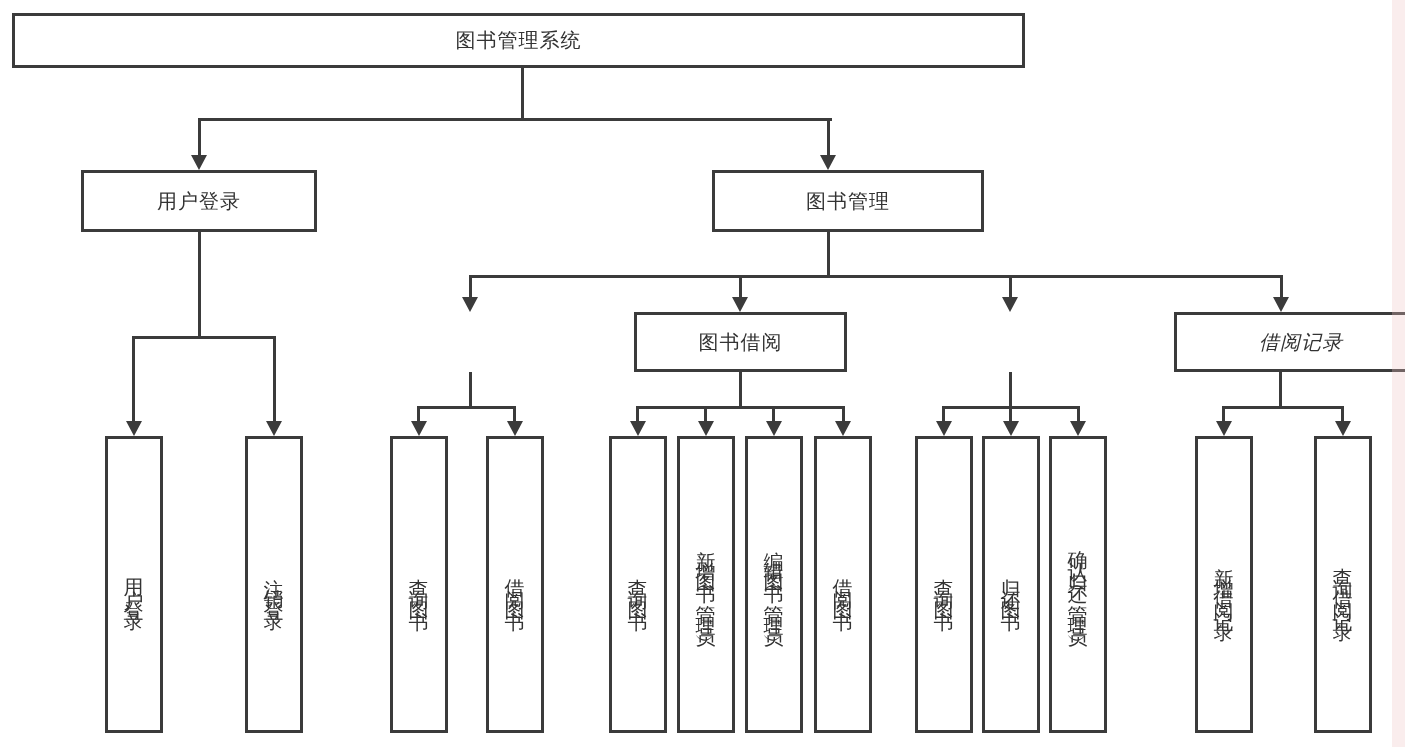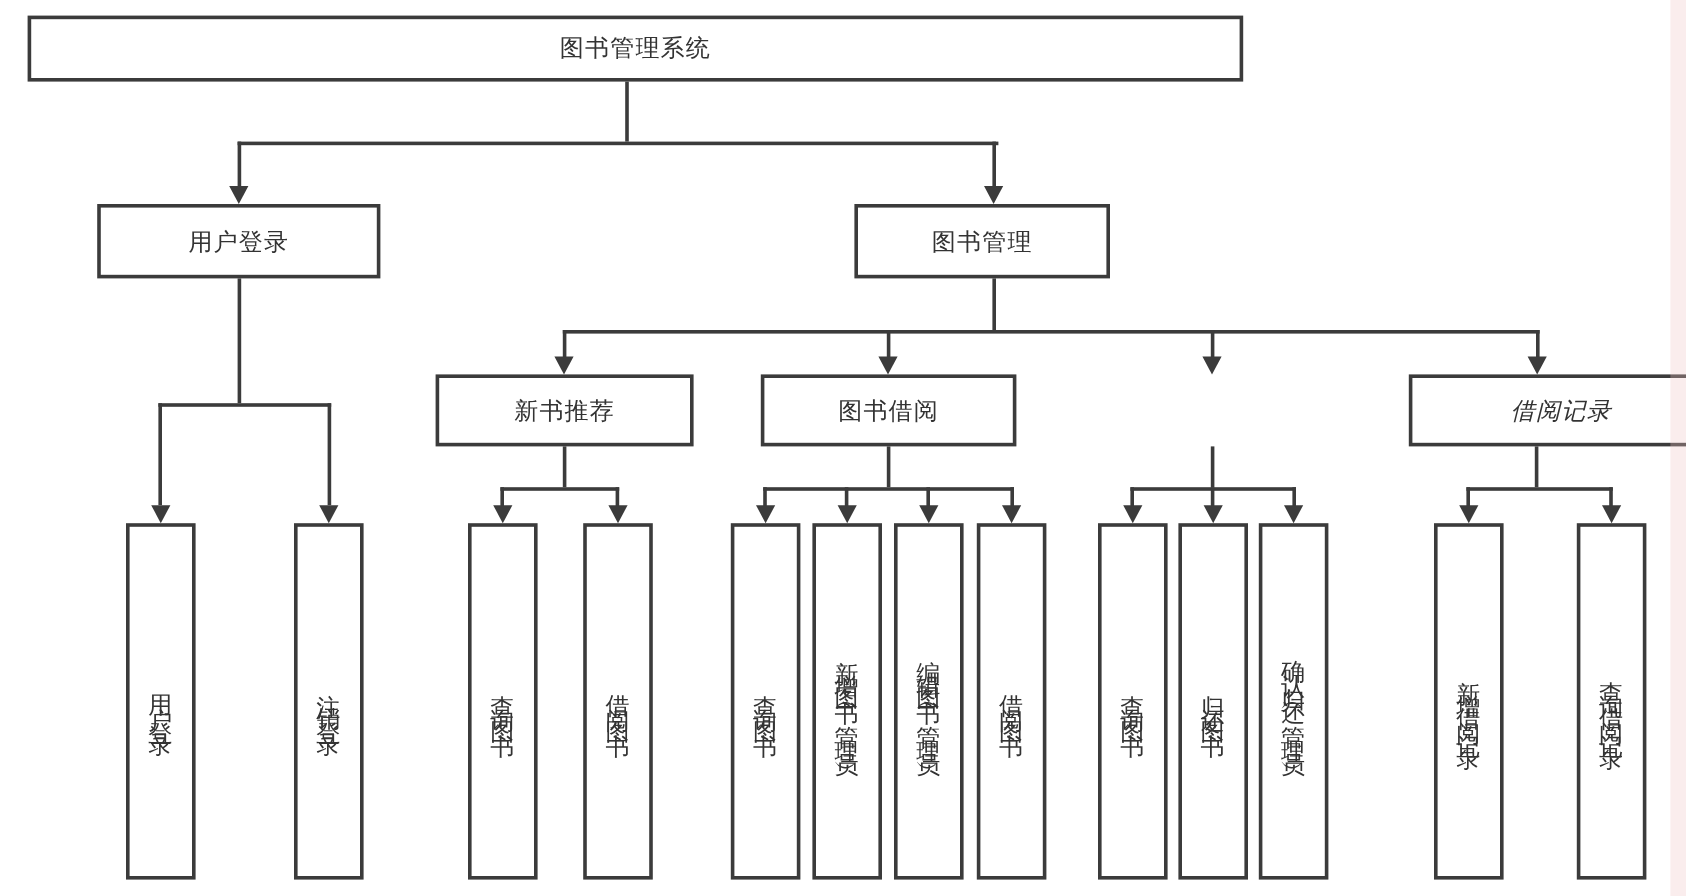--- a/index.html
+++ b/index.html
@@ -59,35 +59,32 @@
     width:13px;height:747px;
     background:rgba(240,196,196,0.30);
     pointer-events:none;
   }
 </style>
 </head>
 <body>
 
 <div id="stage">
 
-  <div class="box" style="left:23px;top:13px;width:1013px;height:55px;">
+  <div class="box" style="left:12px;top:13px;width:1013px;height:55px;">
     <span>图书管理系统</span>
   </div>
 
   <div class="box" style="left:81px;top:170px;width:236px;height:62px;">
     <span>用户登录</span>
   </div>
 
-  <div class="box" style="left:712px;top:170px;width:213px;height:62px;">
+  <div class="box" style="left:712px;top:170px;width:272px;height:62px;">
     <span>图书管理</span>
   </div>
 
-  <div class="box" style="left:363px;top:312px;width:215px;height:60px;">
-    <span>新书推荐</span>
-  </div>
 
   <div class="box" style="left:634px;top:312px;width:213px;height:60px;justify-content:center;">
     <span>图书借阅</span>
   </div>
 
 
   <div class="box" style="left:1174px;top:312px;width:254px;height:60px;font-style:italic;">
     <span>借阅记录</span>
   </div>
 

